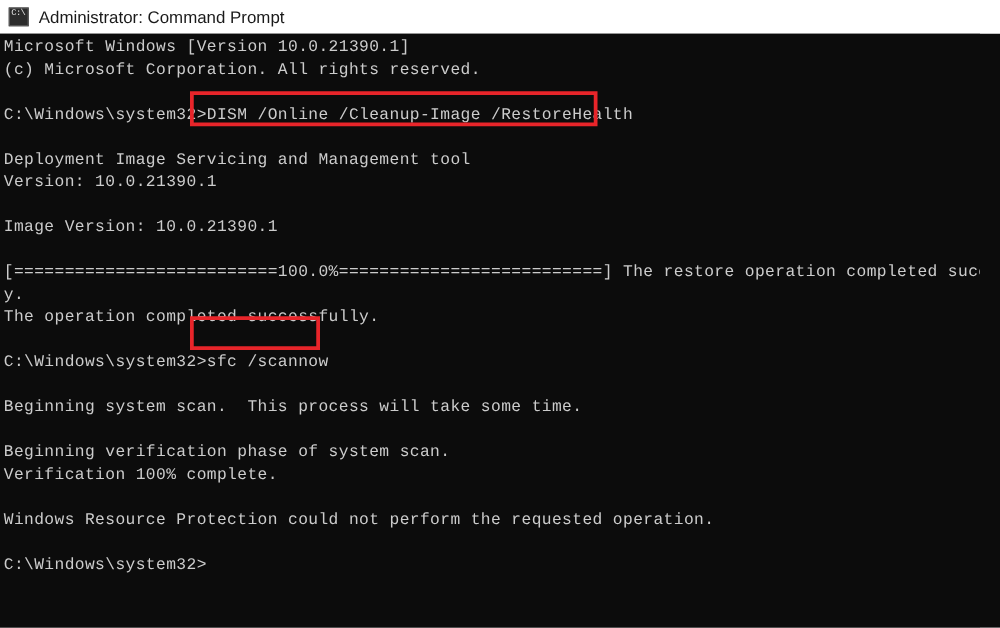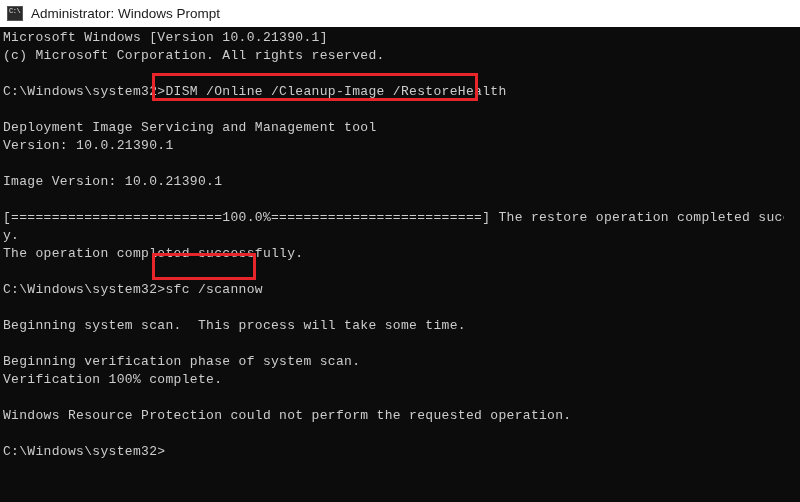--- a/index.html
+++ b/index.html
@@ -100,21 +100,21 @@
 </style>
 </head>
 <body>
 
 <div class="window">
 
   <div class="titlebar">
     <div class="cmd-icon">
       <span>C:\</span>
     </div>
-    <div class="titlebar-text">Administrator: Windows Prompt</div>
+    <div class="titlebar-text">Administrator: Command Prompt</div>
   </div>
 
   <div class="terminal">
     <pre class="console-text">Microsoft Windows [Version 10.0.21390.1]
 (c) Microsoft Corporation. All rights reserved.
 
 C:\Windows\system32&gt;DISM /Online /Cleanup-Image /RestoreHealth
 
 Deployment Image Servicing and Management tool
 Version: 10.0.21390.1

